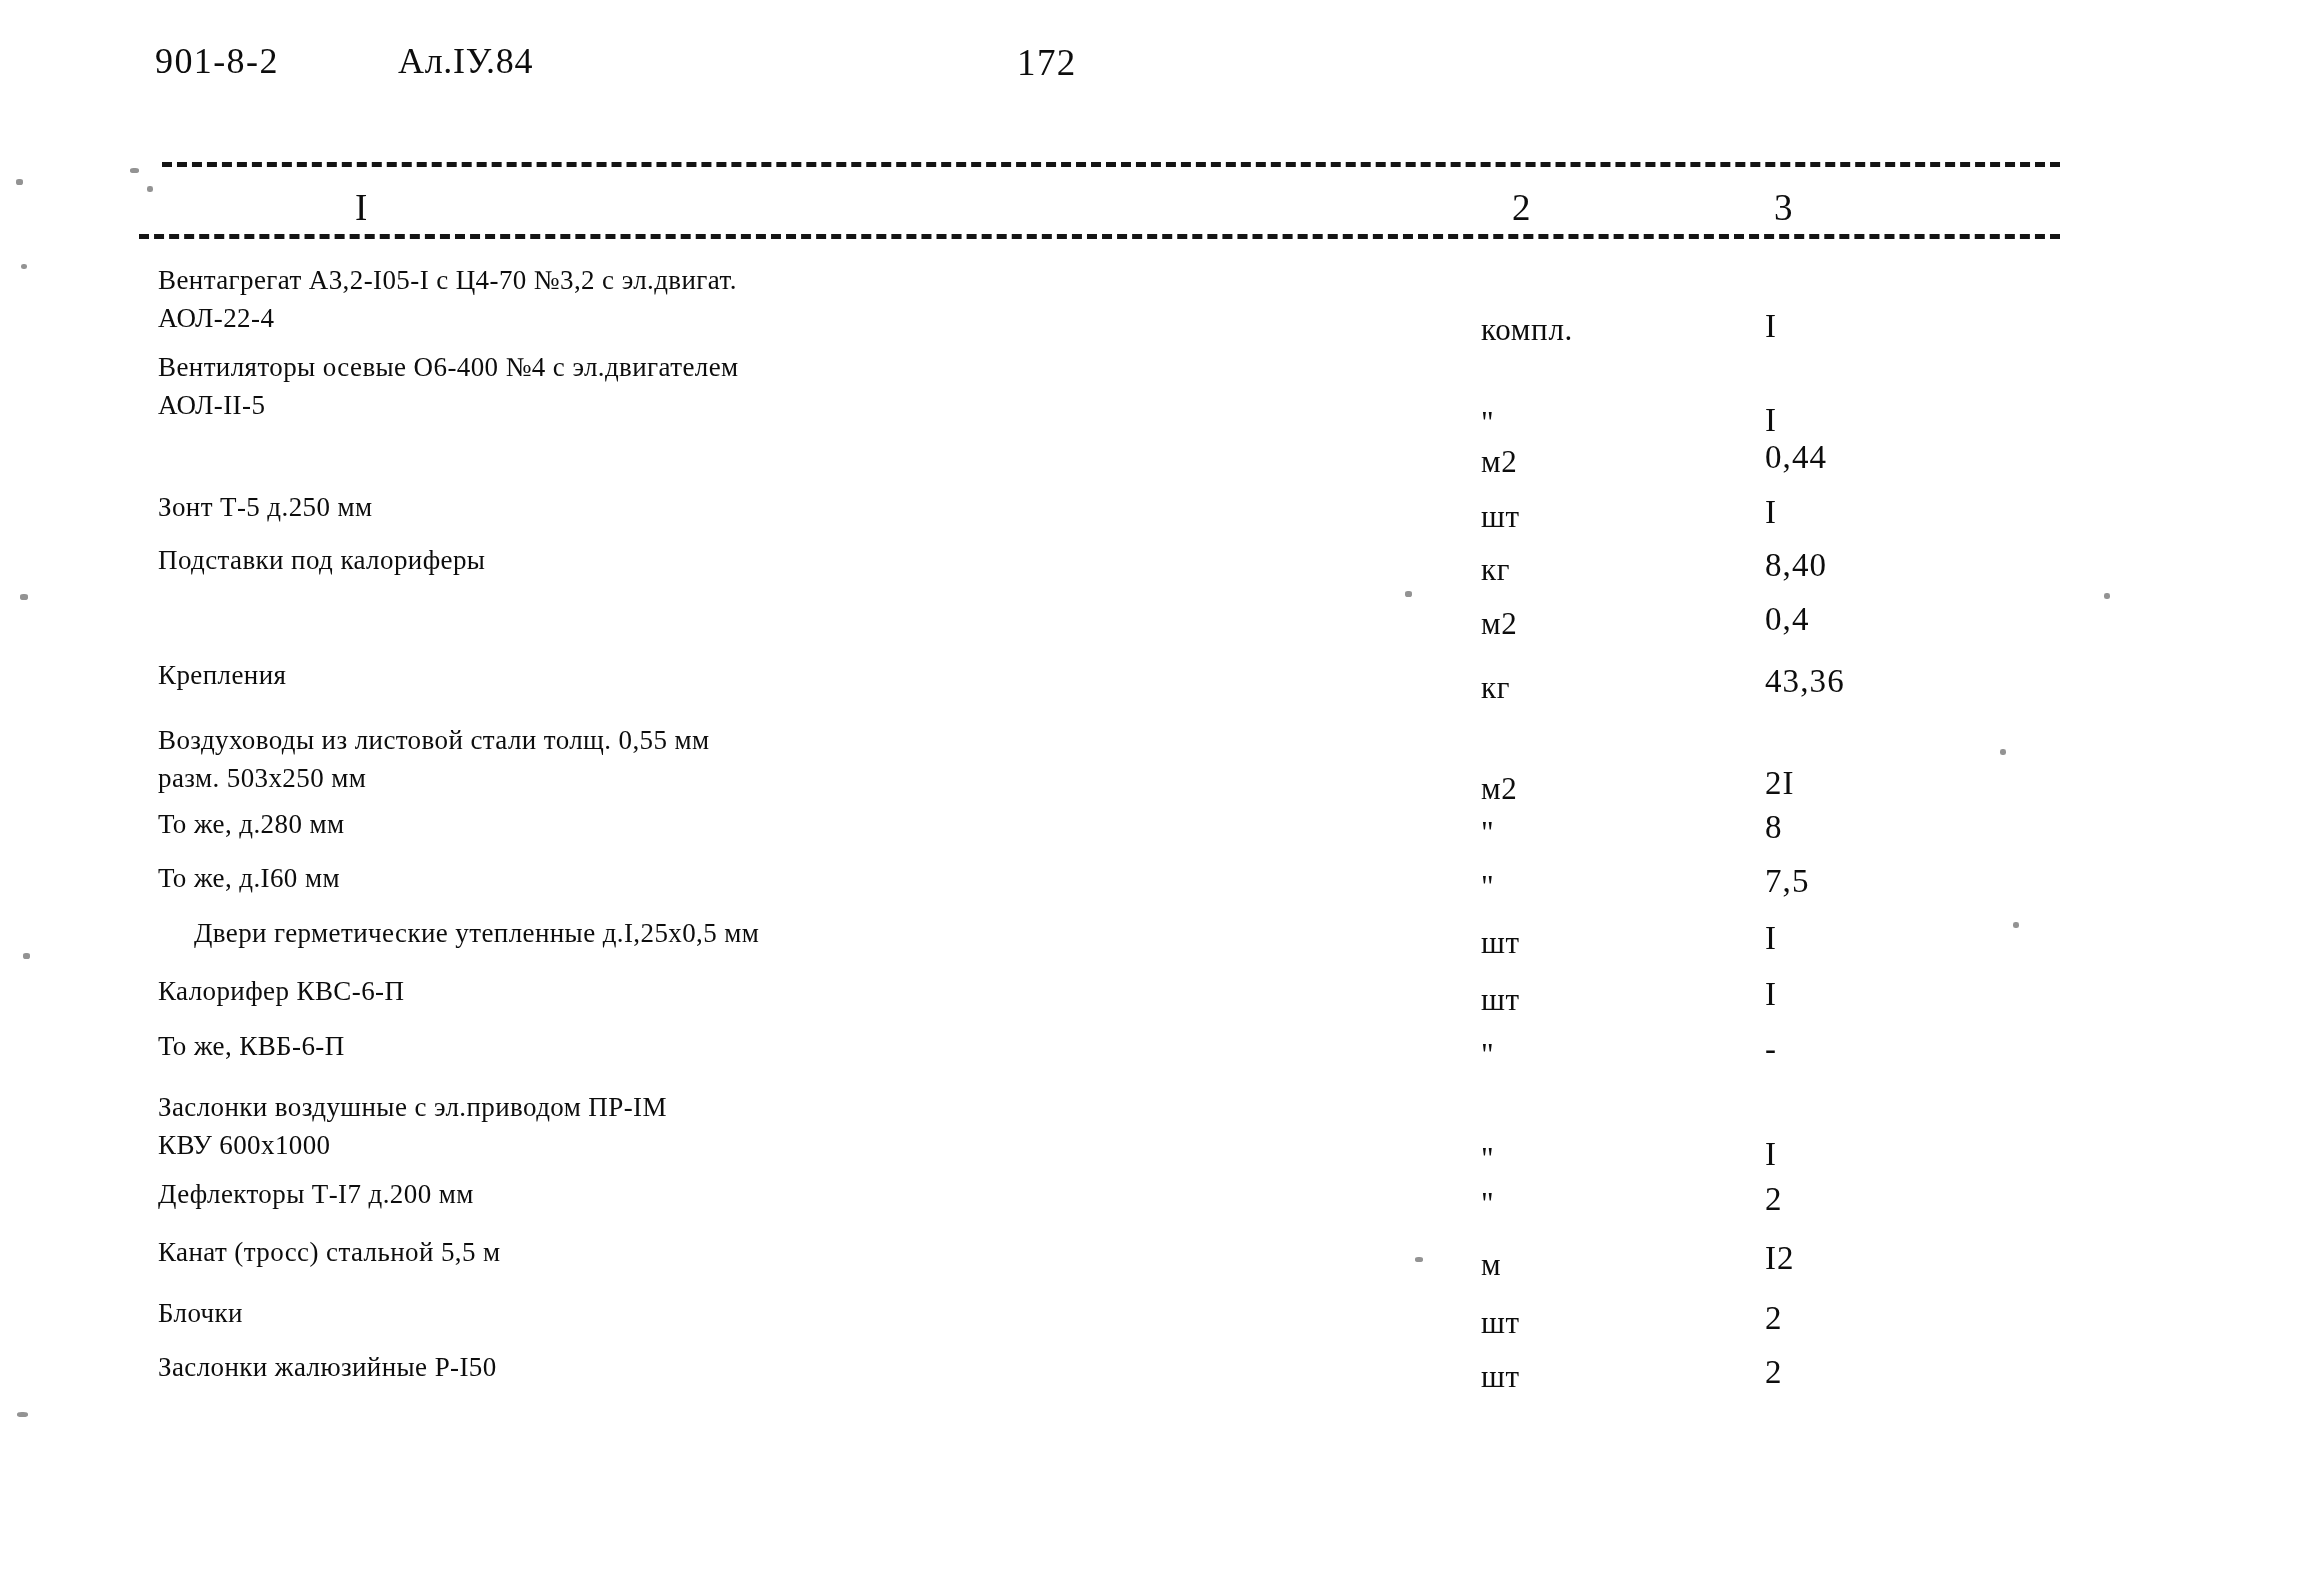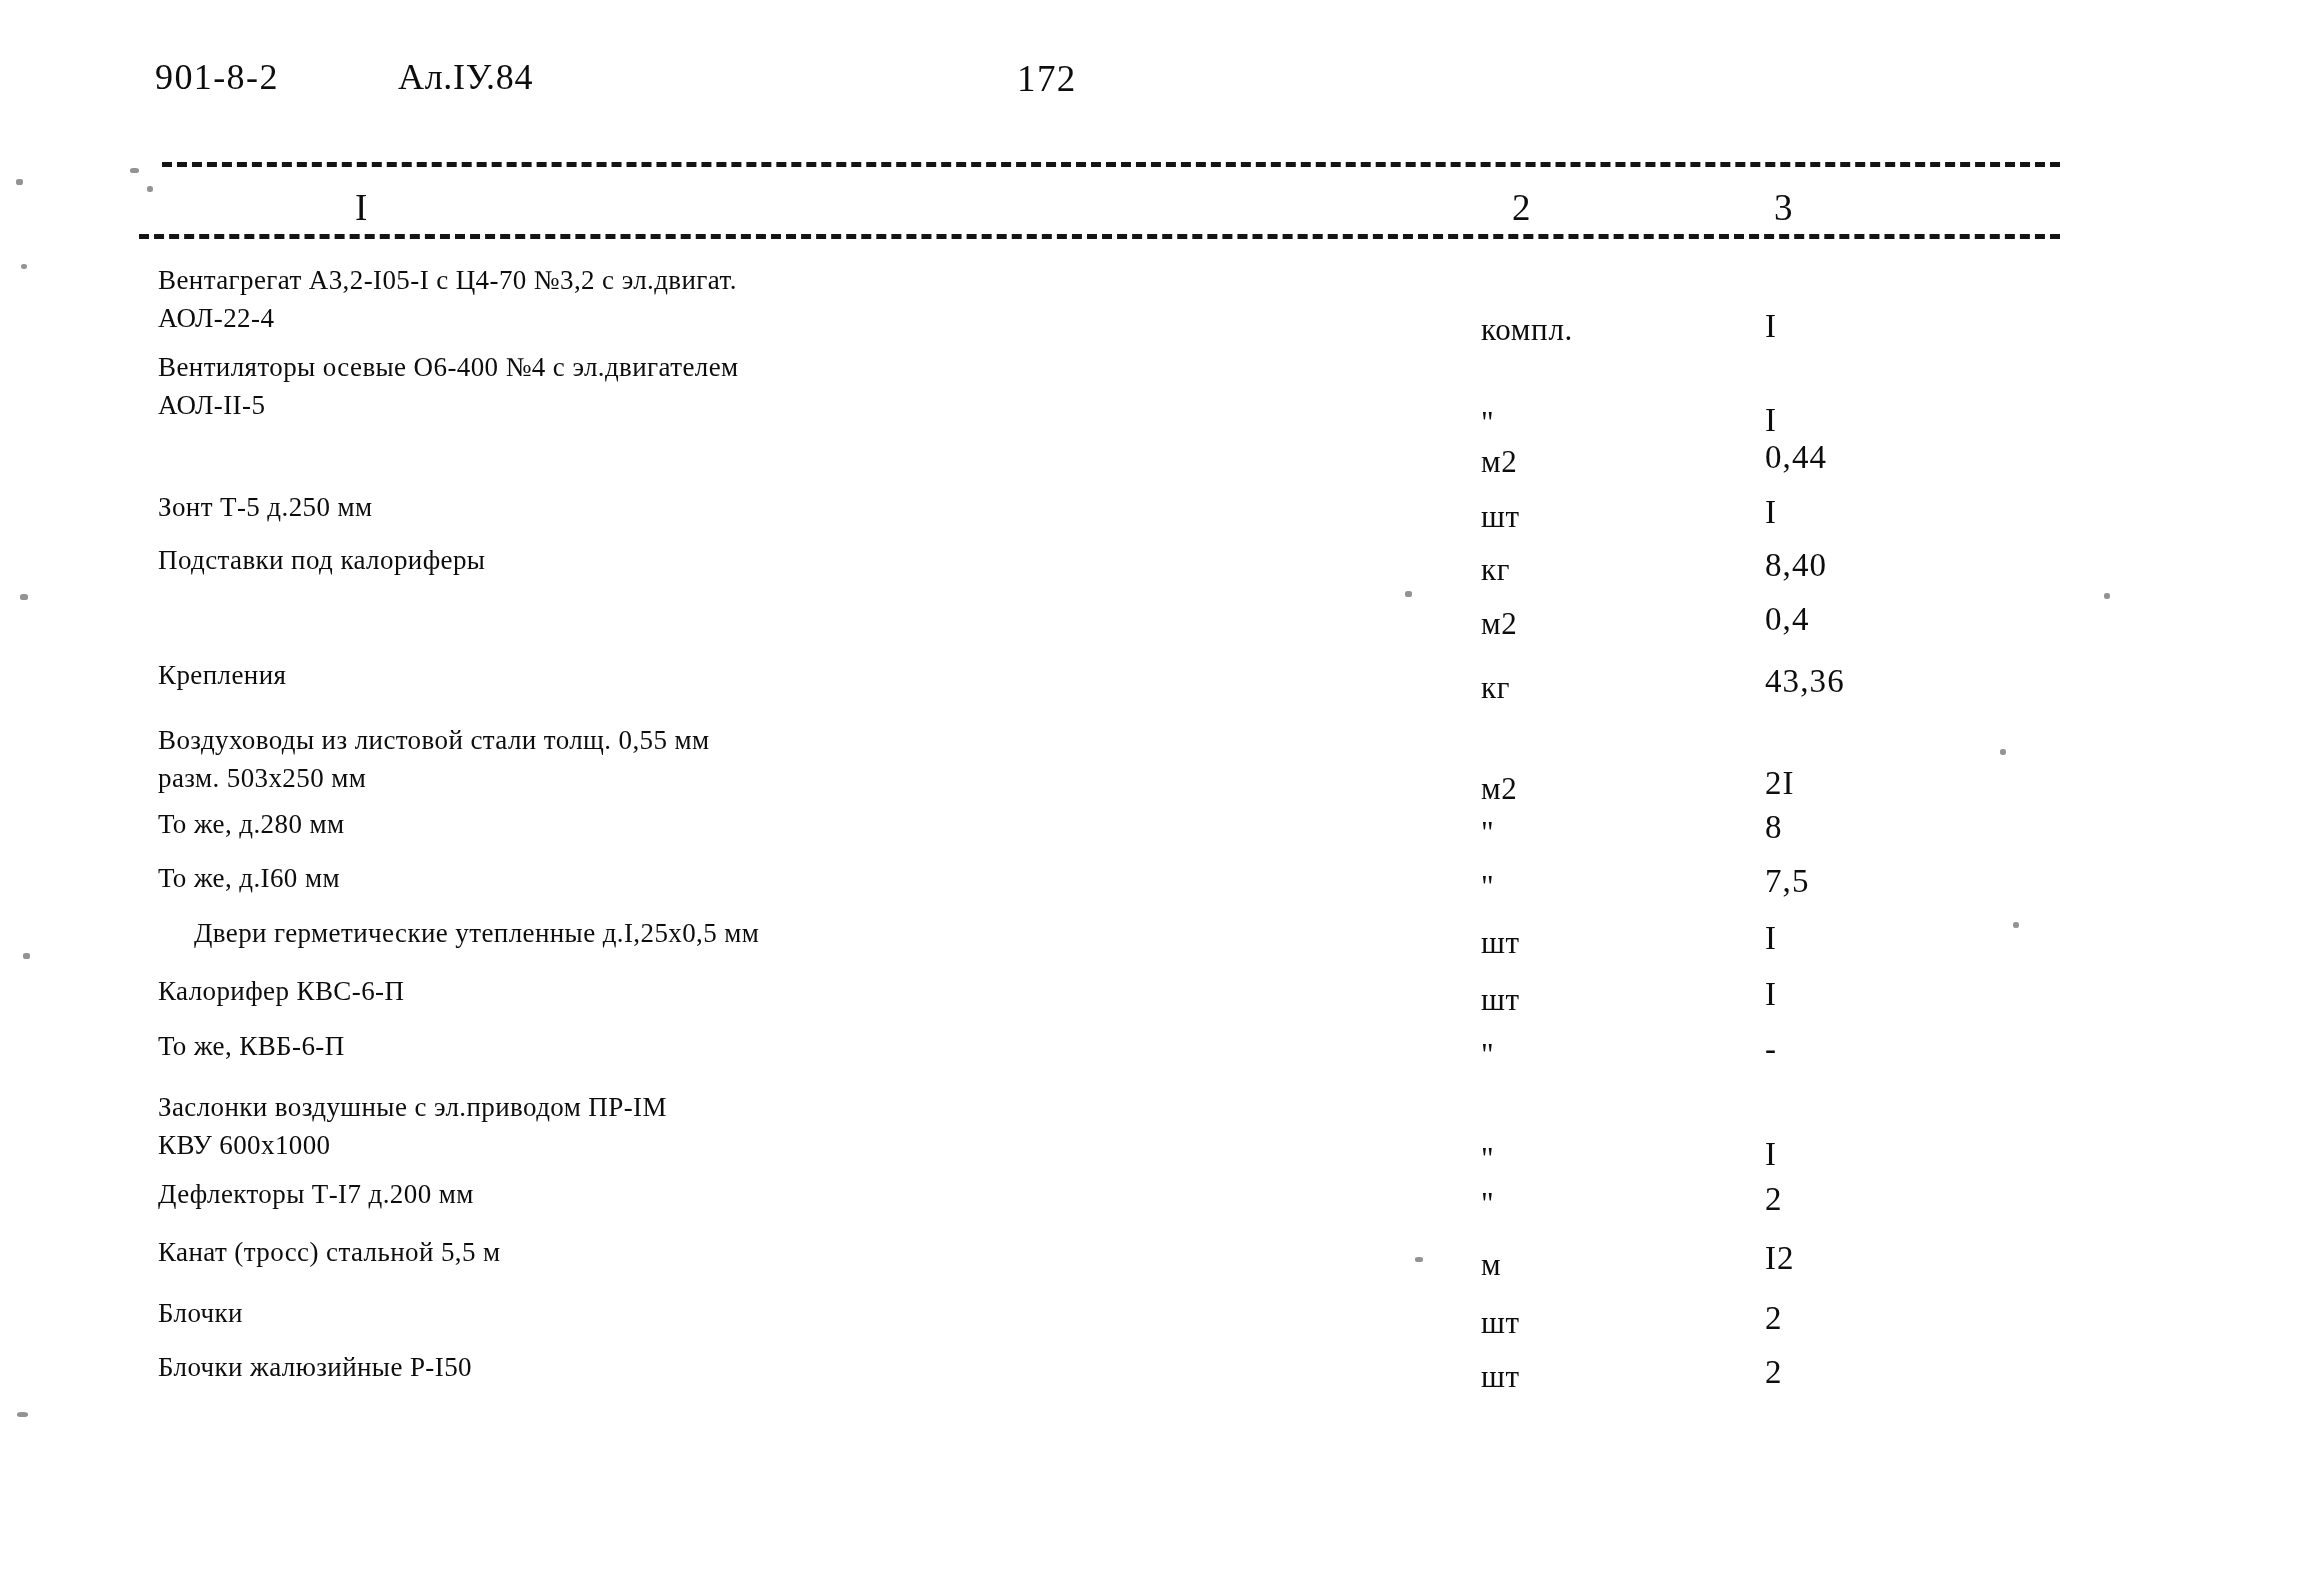--- a/index.html
+++ b/index.html
@@ -19,21 +19,21 @@
   
   #page {
     position: absolute;
     inset: 0;
     background: #ffffff;
   }
 
   
   #doc-header {
     position: absolute;
-    top: 56px;
+    top: 40px;
     left: 0;
     width: 2307px;
     height: 57px;
   }
   .hdr-code {
     position: absolute;
     left: 155px;
     top: 0;
     font-size: 36px;
     letter-spacing: 1.4px;
@@ -247,21 +247,21 @@
           <div class="cell-name" style="top: 0px;"><span>Канат (тросс) стальной 5,5 м</span></div>
           <div class="cell-unit" style="top: 14px;">м</div>
           <div class="cell-qty" style="top: 7px;">I2</div>
         </div>
         <div class="trow" style="height: 54px;">
           <div class="cell-name" style="top: 0px;"><span>Блочки</span></div>
           <div class="cell-unit" style="top: 11.4px;">шт</div>
           <div class="cell-qty" style="top: 5.7px;">2</div>
         </div>
         <div class="trow" style="height: 54px;">
-          <div class="cell-name" style="top: 0px;"><span>Блочки жалюзийные Р-I50</span></div>
+          <div class="cell-name" style="top: 0px;"><span>Заслонки жалюзийные Р-I50</span></div>
           <div class="cell-unit" style="top: 11.4px;">шт</div>
           <div class="cell-qty" style="top: 5.7px;">2</div>
         </div>
       </div>
 
   </div>
 
 </div>
 
 

